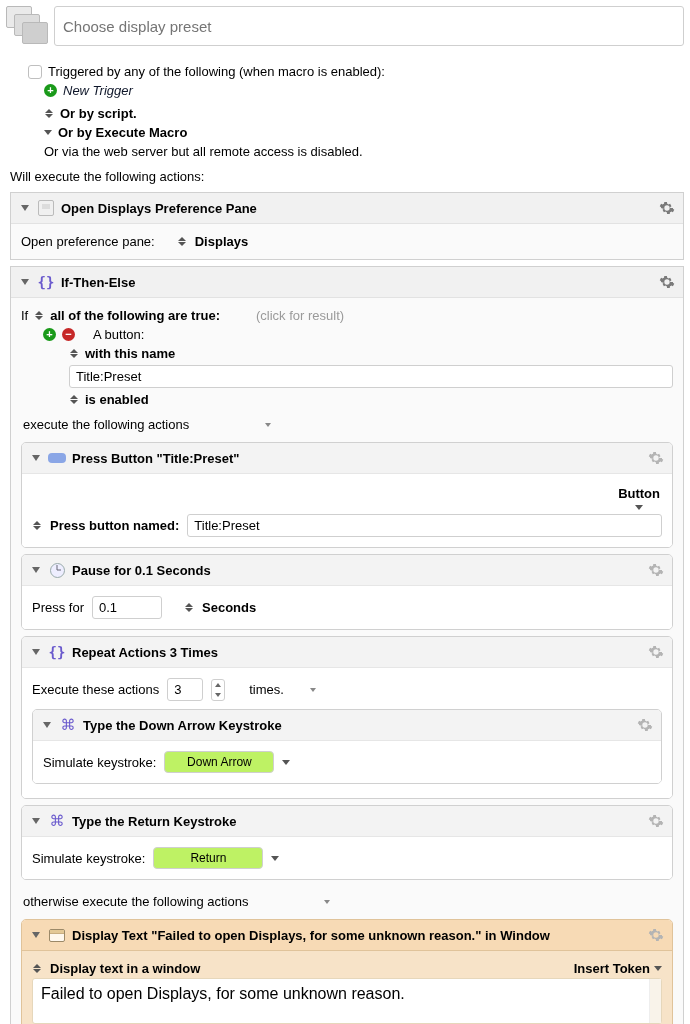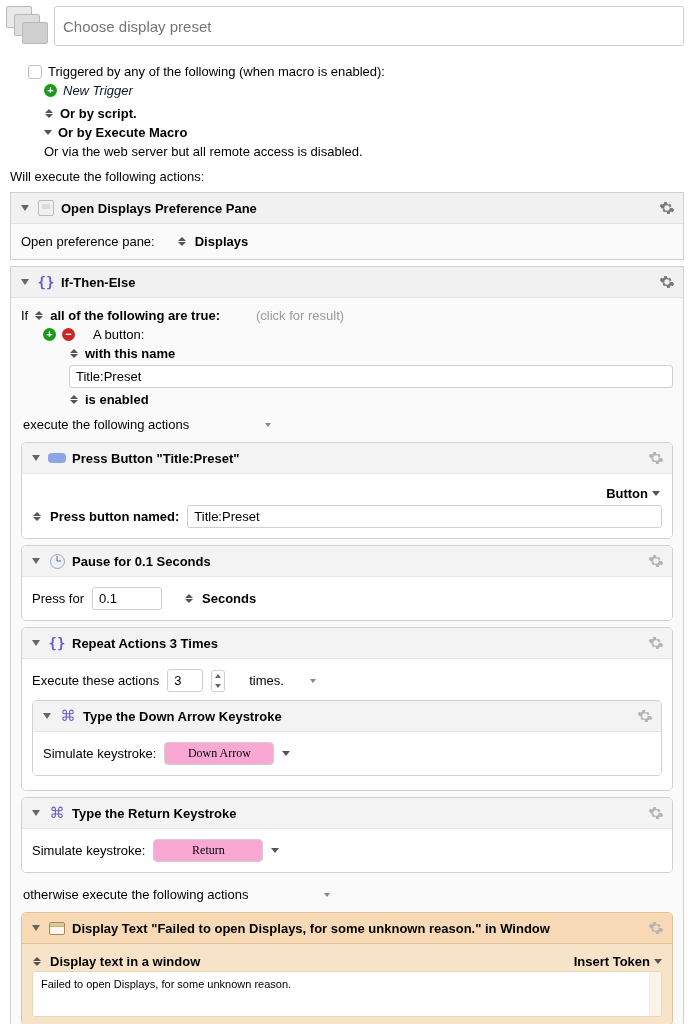--- a/index.html
+++ b/index.html
@@ -83,35 +83,35 @@
   .sub-card{border:1px solid var(--panel-border);border-radius:5px;margin:6px 0;background:#fff;overflow:hidden;}
   .sub-card .card-header{background:#f3f3f3;border-bottom:1px solid #e6e6e6;}
   .sub-card .card-body{background:#fff;}
 
   .orange .card-header{background:var(--orange-bg);border-bottom:1px solid var(--orange-border);}
   .orange{border-color:var(--orange-border);}
   .orange .card-body{background:#f7e3c8;}
   .orange .textarea-wrap{background:#fff;border:1px solid #e6d7bb;}
 
   .inline-input{border:1px solid var(--input-border);border-radius:3px;padding:3px 6px;font-size:13px;background:#fff;}
-  .btn-select{display:inline-flex;align-items:center;gap:6px;border:1px solid #cfcfcf;background:#f9a8d4;border-radius:4px;padding:3px 8px;font-size:12px;cursor:pointer;font-family:Liberation Serif, serif;}
+  .btn-select{display:inline-flex;align-items:center;gap:6px;border:1px solid #cfcfcf;background:#bef264;border-radius:4px;padding:3px 8px;font-size:12px;cursor:pointer;}
   .right{margin-left:auto;}
   .muted{color:var(--muted);}
 
   .text-input-row{display:flex;align-items:center;gap:8px;padding:2px 0;}
   .small-num{width:70px;}
   .mid-num{width:36px;}
   .stepper{width:14px;height:22px;border:1px solid #cfcfcf;border-radius:3px;display:flex;flex-direction:column;}
   .stepper div{flex:1;display:flex;align-items:center;justify-content:center;}
   .stepper .up::before{content:"";border-left:3px solid transparent;border-right:3px solid transparent;border-bottom:4px solid #666;}
   .stepper .dn::before{content:"";border-left:3px solid transparent;border-right:3px solid transparent;border-top:4px solid #666;}
 
   .section-label{padding:8px 2px 4px 2px;gap:33px;}
   .textarea-wrap{border:1px solid #e2e2e2;border-radius:3px;background:#fff;position:relative;}
-  .textarea-wrap .txt{padding:6px 8px;min-height:44px;font-size:11px;}
+  .textarea-wrap .txt{padding:6px 8px;min-height:44px;font-size:16px;}
   .textarea-wrap .handle{position:absolute;right:0;top:0;bottom:0;width:12px;border-left:1px solid #eee;background:#f9f3ea;}
 
   .toprow-hdr{display:flex;align-items:center;justify-content:space-between;padding:4px 2px 2px 2px;}
   .spacer-v{height:4px;}
 </style>
 </head>
 <body>
 
 <div class="top-row">
   <div class="stack-icon">
@@ -234,21 +234,21 @@
           <span class="title">Press Button "Title:Preset"</span>
           <span class="gear dim">
               <svg viewBox="0 0 24 24">
                 <path d="M12 8a4 4 0 100 8 4 4 0 000-8zm9 4a7 7 0 01-.1 1.2l2 1.6-2 3.4-2.4-1a7 7 0 01-2 1.2l-.4 2.6h-4l-.4-2.6a7 7 0 01-2-1.2l-2.4 1-2-3.4 2-1.6A7 7 0 013 12a7 7 0 01.1-1.2l-2-1.6 2-3.4 2.4 1a7 7 0 012-1.2L7.9 3h4l.4 2.6a7 7 0 012 1.2l2.4-1 2 3.4-2 1.6c.1.4.1.8.1 1.2z"></path>
               </svg>
             </span>
         </div>
         <div class="card-body">
           <div class="toprow-hdr">
             <span></span>
-            <span class="bold" style="display:inline-flex;align-items:center;gap:4px;">
+            <span class="bold" style="display:inline-flex;align-items:center;gap:4px;flex-direction:column;">
               <span>Button</span>
               <span class="chev-down"></span>
             </span>
           </div>
           <div class="text-input-row">
             <span class="updown"></span>
             <span class="bold">Press button named:</span>
             <input class="inline-input" style="flex: 1 1 0%;" value="Title:Preset">
           </div>
         </div>

